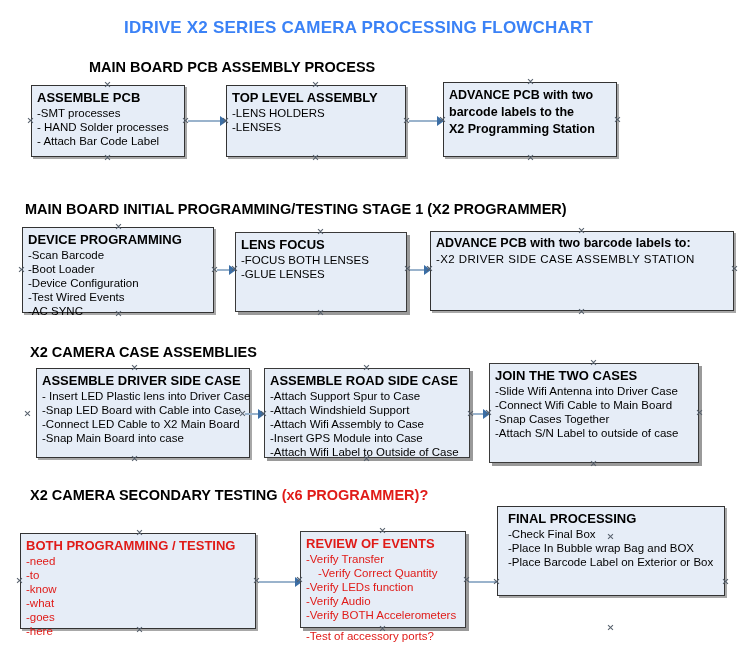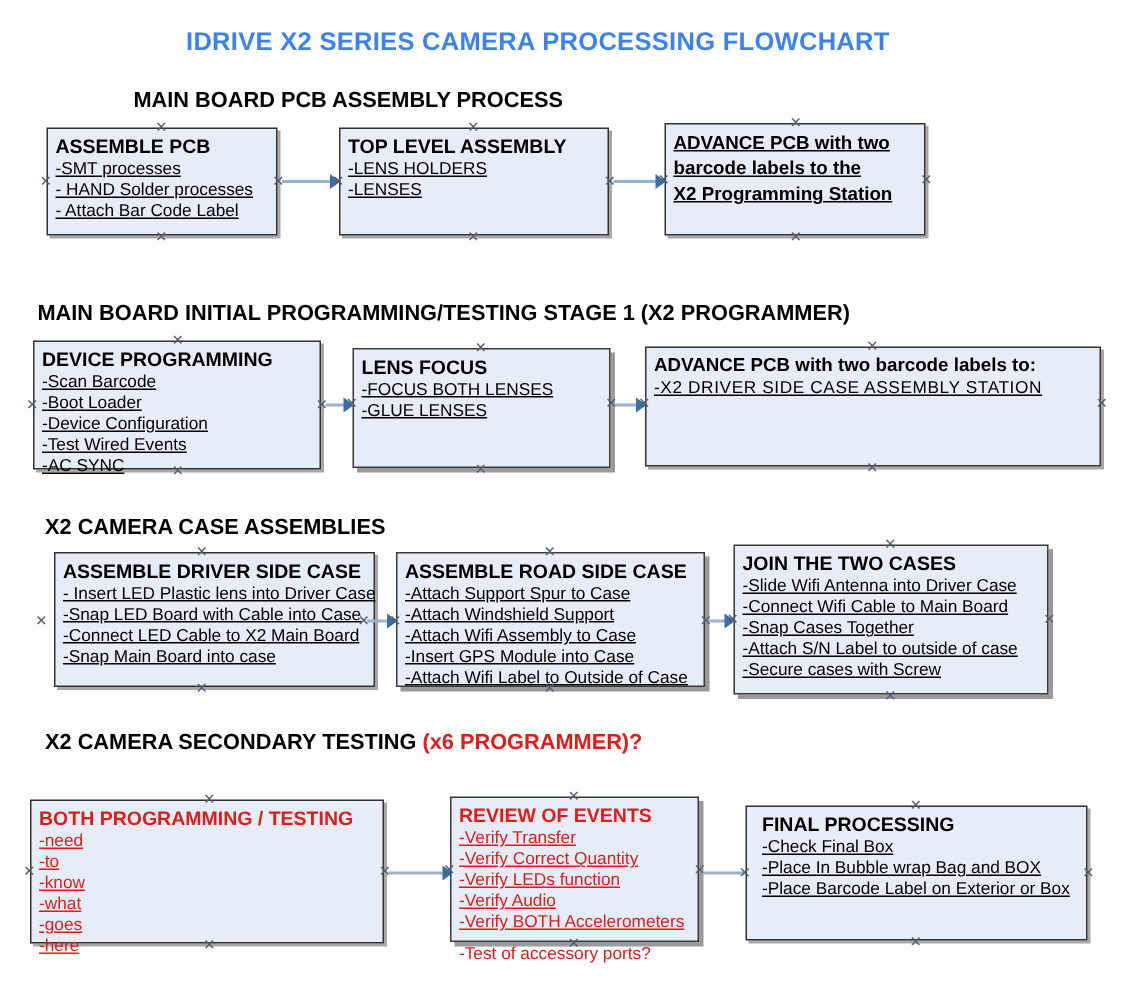--- a/index.html
+++ b/index.html
@@ -60,21 +60,20 @@
     white-space: nowrap;
     margin-bottom: 1px;
   }
   .box-title.small {
     font-size: 12.5px;
   }
   .box-line {
     font-size: 11.5px;
     line-height: 14px;
     white-space: nowrap;
-    text-decoration: underline;
   }
   .box-line.wide {
     letter-spacing: 0.4px;
   }
   .box.red .box-title,
   .box.red .box-line {
     color: #e01b18;
   }
   .box.boldbody .box-line {
     font-weight: bold;
@@ -242,21 +241,20 @@
 
   <div class="arrow-line" style="left:473px; top:413px; width:12px;"></div>
   <div class="arrow-head" style="left:483px; top:409px;"></div>
 
   <div class="box thick" style="left:489px; top:363px; width:210px; height:100px;">
     <div class="box-title">JOIN THE TWO CASES</div>
     <div class="box-line">-Slide Wifi Antenna into Driver Case</div>
     <div class="box-line">-Connect Wifi Cable to Main Board</div>
     <div class="box-line">-Snap Cases Together</div>
     <div class="box-line">-Attach S/N Label to outside of case</div>
-    <div class="box-line">-Secure cases with Screw</div>
   </div>
   <div class="handle" style="left:590px; top:359px;"></div>
   <div class="handle" style="left:590px; top:460px;"></div>
   <div class="handle" style="left:485px; top:409px;"></div>
   <div class="handle" style="left:696px; top:409px;"></div>
 
   <div class="section-title" style="left:30px; top:487px;">
     <span>X2 CAMERA SECONDARY TESTING </span><span class="red">(x6 PROGRAMMER)?</span>
   </div>
 
@@ -273,35 +271,35 @@
   <div class="handle" style="left:136px; top:626px;"></div>
   <div class="handle" style="left:16px; top:577px;"></div>
   <div class="handle" style="left:253px; top:577px;"></div>
 
   <div class="arrow-line" style="left:259px; top:581px; width:38px;"></div>
   <div class="arrow-head" style="left:295px; top:577px;"></div>
 
   <div class="box thick" style="left:300px; top:531px; width:166px; height:97px;">
     <div class="box-title" style="color:#e01b18;">REVIEW OF EVENTS</div>
     <div class="box-line" style="color:#e01b18;">-Verify Transfer</div>
-    <div class="box-line" style="color:#e01b18;">-Verify Correct Quantity</div>
+    <div class="box-line" style="color:#e01b18;margin-left:12px;">-Verify Correct Quantity</div>
     <div class="box-line" style="color:#e01b18;">-Verify LEDs function</div>
     <div class="box-line" style="color:#e01b18;">-Verify Audio</div>
     <div class="box-line" style="color:#e01b18;">-Verify BOTH Accelerometers</div>
     <div class="overflow-line" style="top:97px;">-Test of accessory ports?</div>
   </div>
   <div class="handle" style="left:379px; top:527px;"></div>
   <div class="handle" style="left:379px; top:625px;"></div>
   <div class="handle" style="left:296px; top:576px;"></div>
   <div class="handle" style="left:463px; top:576px;"></div>
 
   <div class="arrow-line" style="left:469px; top:581px; width:32px;"></div>
   <div class="arrow-head" style="left:499px; top:577px;"></div>
 
-  <div class="box" style="left:497px; top:537px; width:228px; height:90px;padding-left:10px;">
+  <div class="box" style="left:497px; top:506px; width:228px; height:90px;padding-left:10px;">
     <div class="box-title">FINAL PROCESSING</div>
     <div class="box-line"> -Check Final Box</div>
     <div class="box-line">-Place In Bubble wrap Bag and BOX</div>
     <div class="box-line">-Place Barcode Label on Exterior or Box</div>
   </div>
   <div class="handle" style="left:607px; top:533px;"></div>
   <div class="handle" style="left:607px; top:624px;"></div>
   <div class="handle" style="left:493px; top:578px;"></div>
   <div class="handle" style="left:722px; top:578px;"></div>
 

